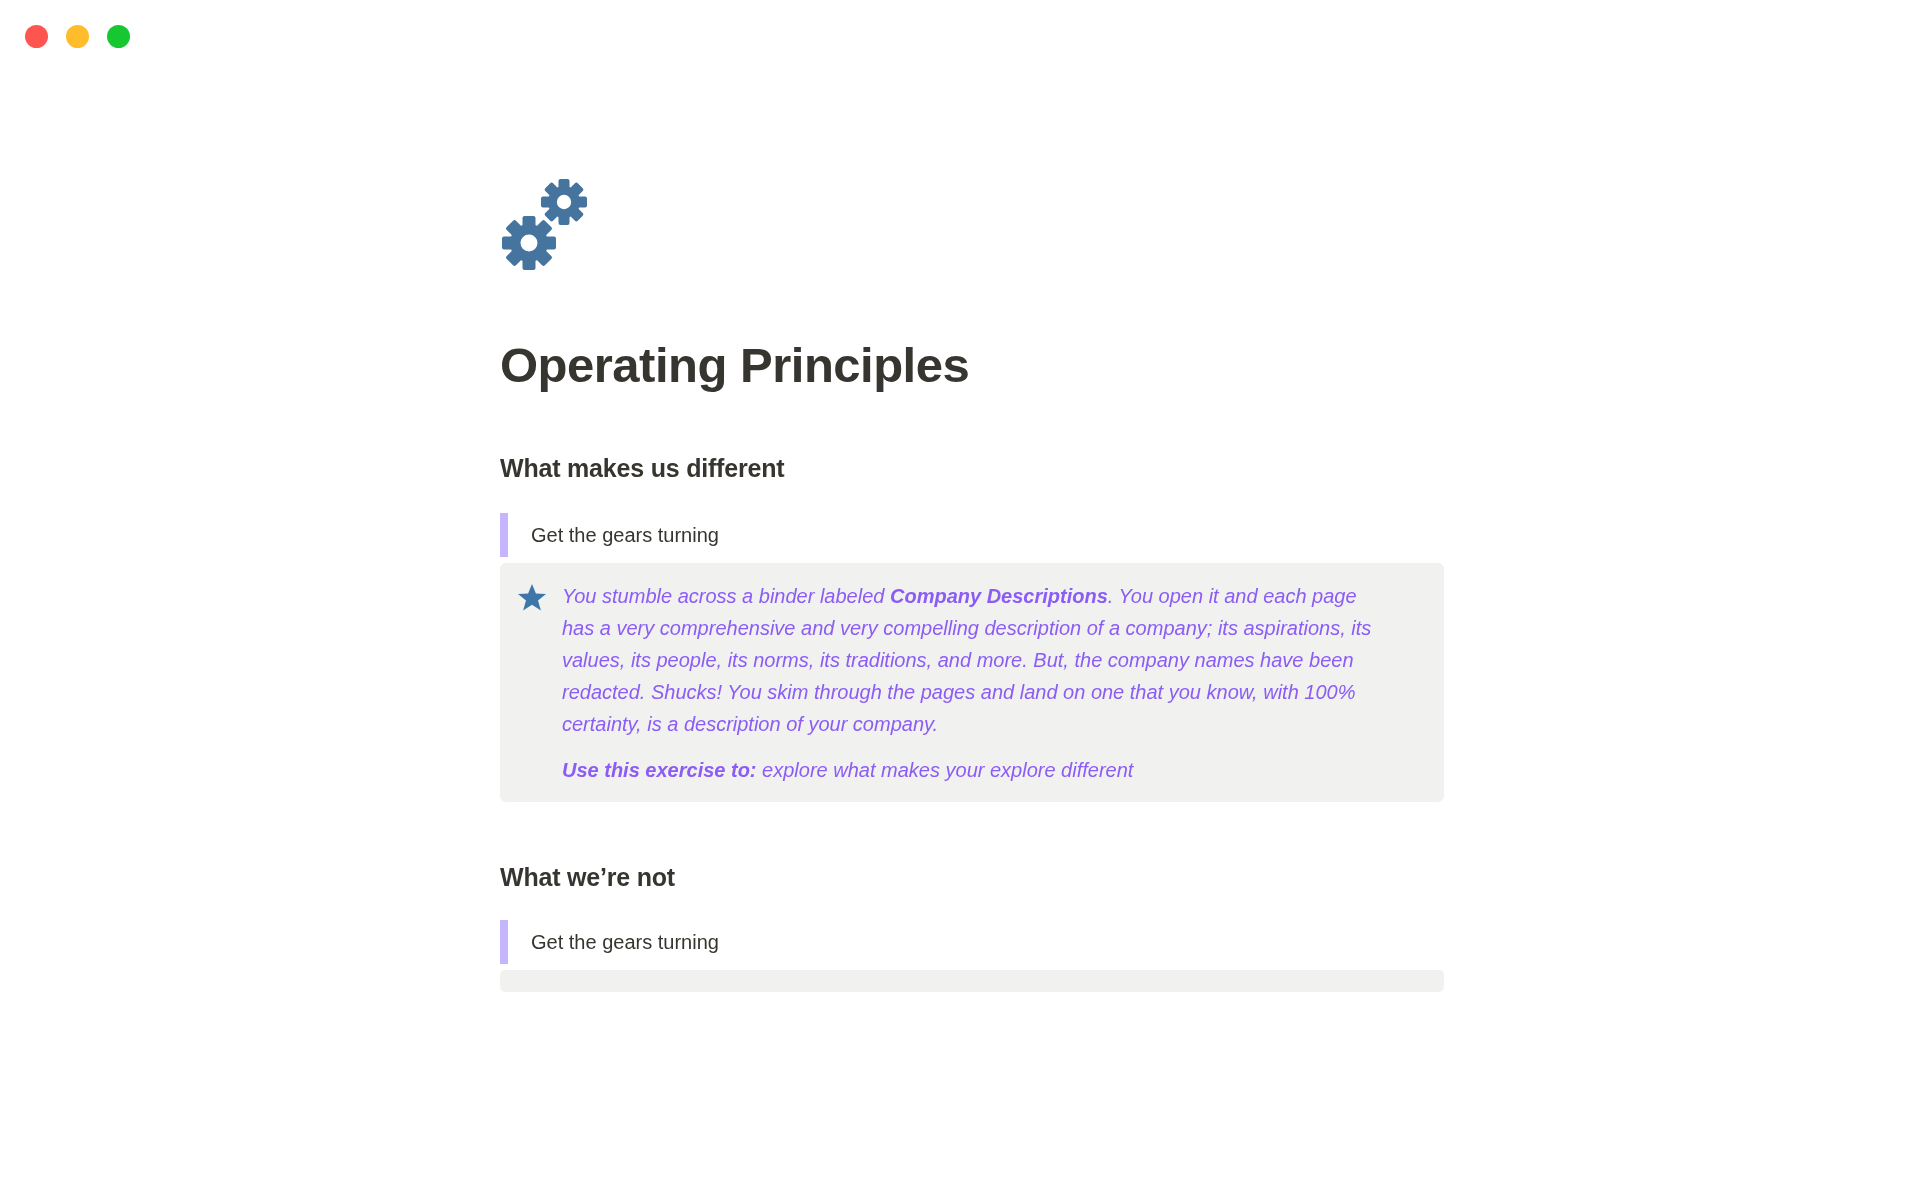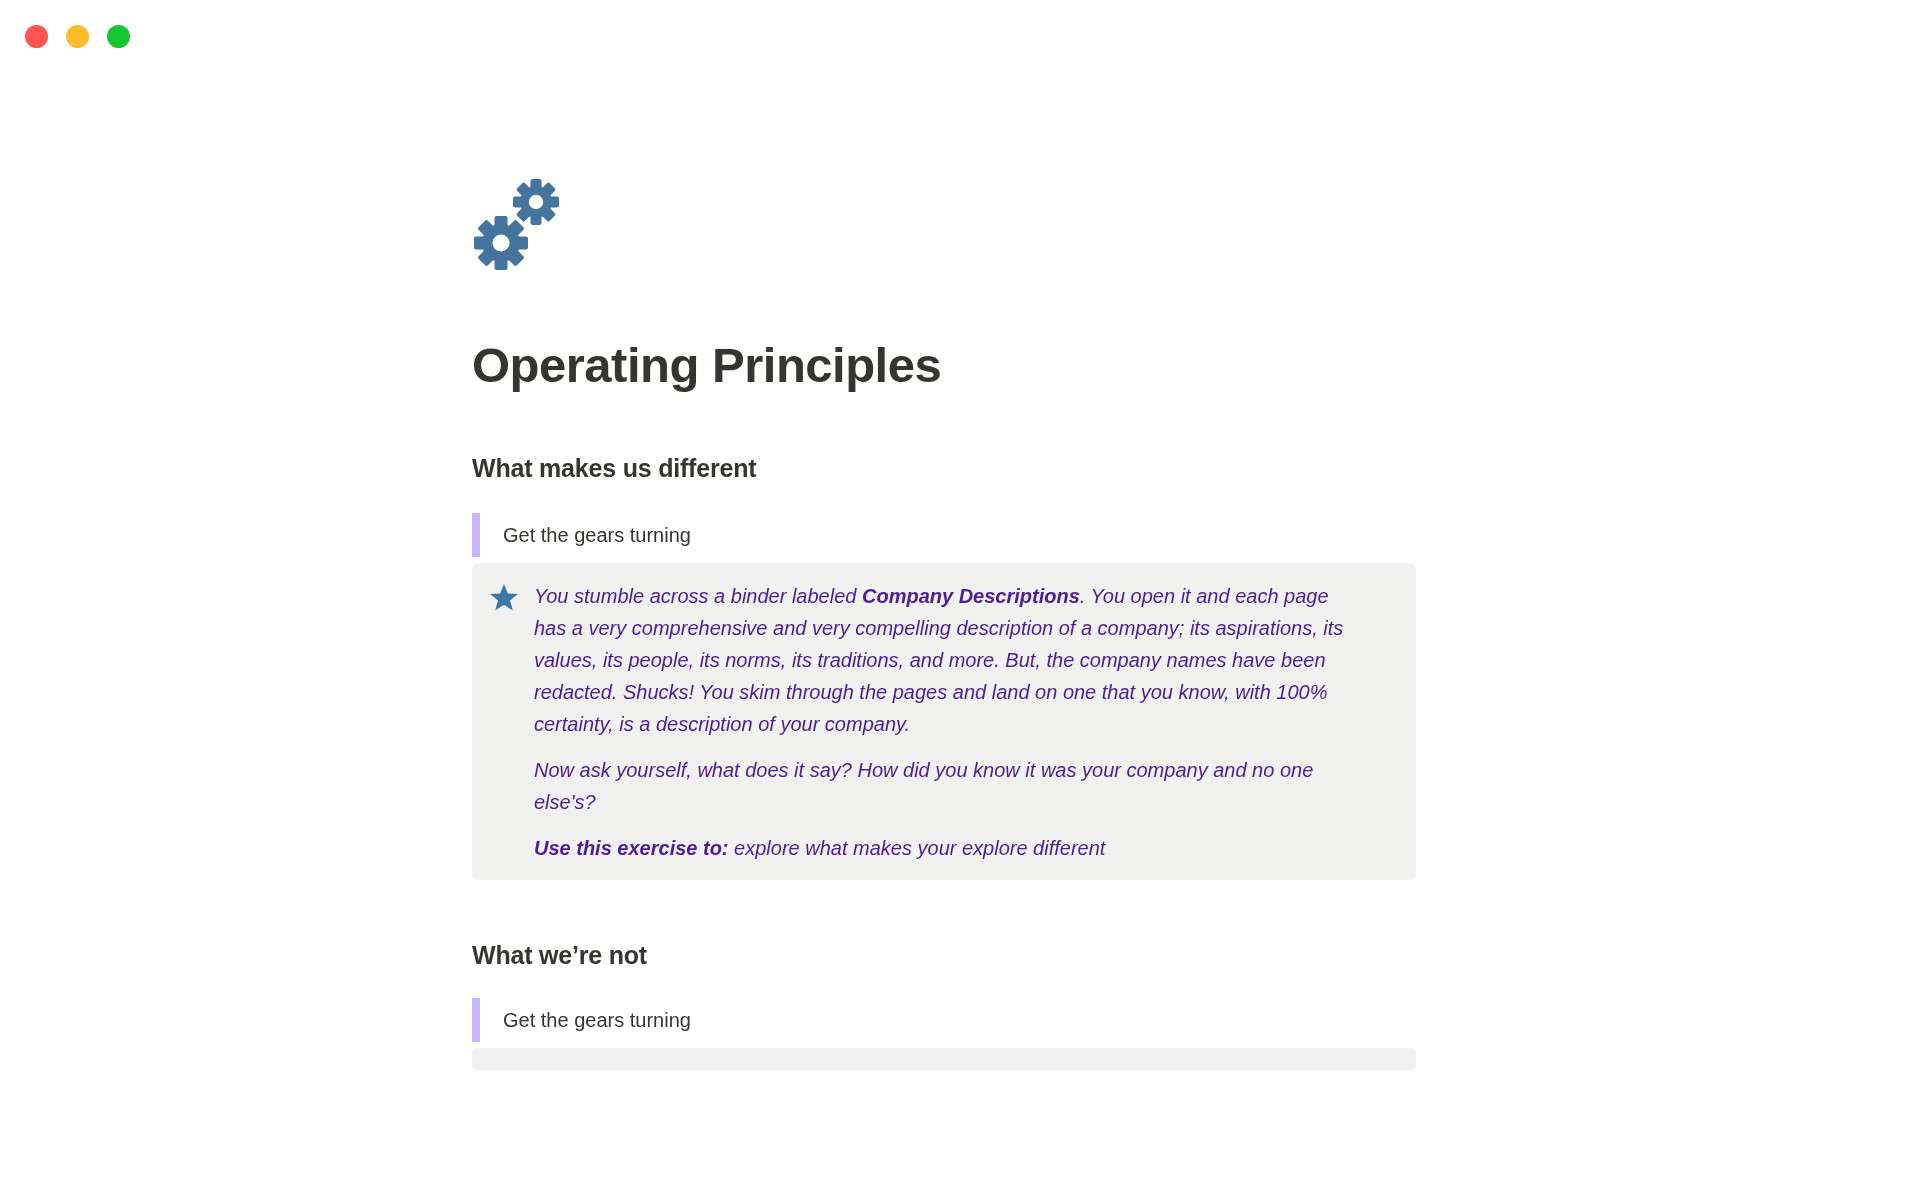--- a/index.html
+++ b/index.html
@@ -21,21 +21,21 @@
     height: 23px;
     border-radius: 50%;
   }
   .tl-close   { left: 25px;  background: #ff5550; }
   .tl-min     { left: 66px;  background: #ffbd2c; }
   .tl-zoom    { left: 107px; background: #16c732; }
 
   
   .content {
     position: absolute;
-    left: 472px;
+    left: 500px;
     top: 0;
     width: 944px;
     padding-top: 176px;
   }
   .page-icon { display: block; width: 90px; height: 95px; cursor: pointer; }
   .page-title {
     margin-top: 64px;
     font-size: 49px;
     line-height: 60px;
     font-weight: 700;
@@ -68,21 +68,21 @@
     background: #f1f1ef;
     border-radius: 6px;
     padding: 17px 27px 16px 17px;
     display: flex;
     align-items: flex-start;
   }
   .callout-icon { flex: none; width: 30px; height: 30px; margin: 3px 15px 0 0; cursor: pointer; }
   .callout-body { width: 820px; }
   .callout-body p {
     font-style: italic;
-    color: #4c1d95;
+    color: #8b5cf6;
     font-size: 20px;
     line-height: 32px;
   }
   .callout-body p + p { margin-top: 14px; }
   .callout-body b { font-weight: 700; }
   .bullet-row {
     margin-top: 14px;
     display: flex;
     align-items: center;
     font-size: 20px;
@@ -145,21 +145,20 @@
     <div class="quote">
       <span>Get the gears turning</span>
     </div>
 
     <div class="callout">
       <svg class="callout-icon" viewBox="0 0 30 30" aria-hidden="true">
         <polygon fill="#3d77a8" points="15,1 18.9,10.4 29,11 21,17.5 23.9,27.6 15,21.8 6.1,27.6 9,17.5 1,11 11.1,10.4"></polygon>
       </svg>
       <div class="callout-body">
         <p><span>You stumble across a binder labeled </span><b>Company Descriptions</b><span>. You open it and each page has a very comprehensive and very compelling description of a company; its aspirations, its values, its people, its norms, its traditions, and more. But, the company names have been redacted. Shucks! You skim through the pages and land on one that you know, with 100% certainty, is a description of your company.</span></p>
-        <p>Now ask yourself, what does it say? How did you know it was your company and no one else's?</p>
         <p><b>Use this exercise to:</b><span> explore what makes your explore different</span></p>
       </div>
     </div>
 
 
 
     <h2 class="h2 h2-second">What we’re not</h2>
 
     <div class="quote quote-second">
       <span>Get the gears turning</span>

